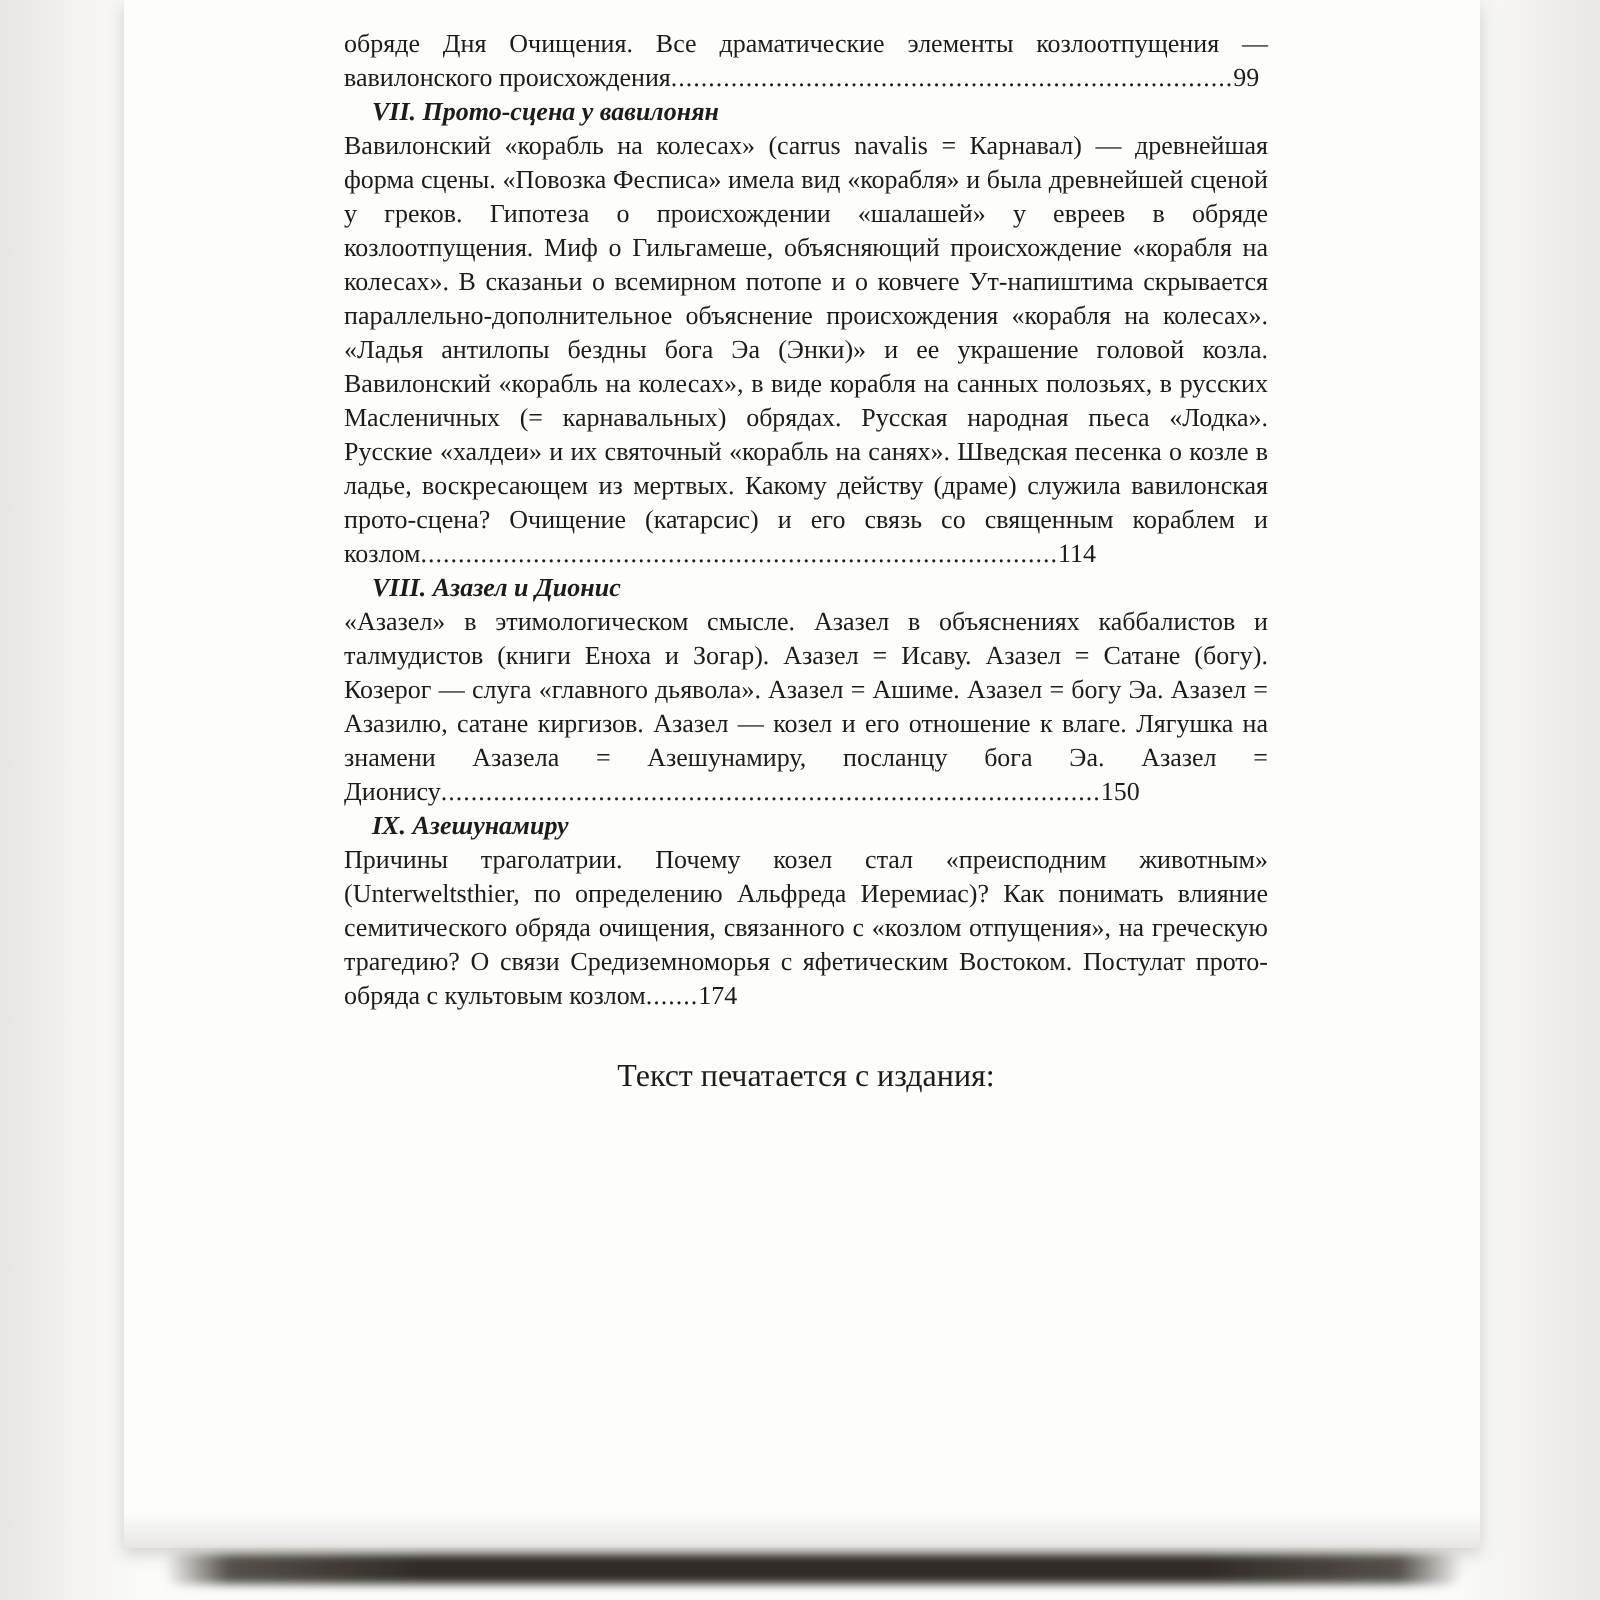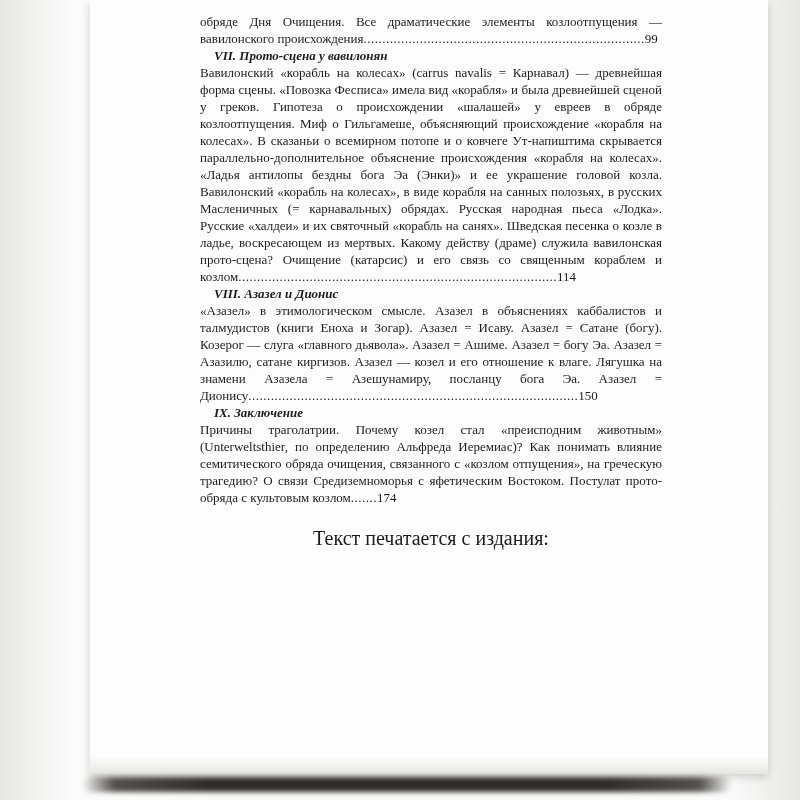--- a/index.html
+++ b/index.html
@@ -12,21 +12,20 @@
   .photo {
     position: relative; width: 800px; height: 800px; overflow: hidden;
     background: linear-gradient(to right,
       #e8e6e2 0%, #f4f3f0 5%, #fbfbf9 9%,
       #fbfbf9 91%, #f3f2ef 95%, #e9e7e3 100%);
   }
   .page {
     position: absolute; left: 62px; top: 0; width: 678px; bottom: 26px;
     background: #fdfdfb;
     box-shadow: 0 3px 8px rgba(70, 60, 48, 0.22);
-    margin-left: 28px;
   }
   .page::after {
     content: ""; position: absolute; left: 0; right: 0; bottom: 0; height: 18px;
     background: linear-gradient(to bottom, rgba(0,0,0,0), rgba(120,110,98,0.16));
   }
   .bottom-shadow {
     position: absolute; left: 82px; right: 68px; bottom: 8px; height: 15px;
     border-radius: 8px;
     background: linear-gradient(to right,
       rgba(0,0,0,0) 0%, rgba(38,32,26,0.78) 5%,
@@ -36,40 +35,40 @@
   }
   .text-block {
     position: absolute; left: 110px; top: 13px; width: 462px;
     font-size: 13px; line-height: 17px; color: #1d1c1a;
   }
   .text-block p { margin: 0; }
   .toc-body { text-align: justify; }
   .toc-heading { font-weight: bold; text-indent: 14px; font-style: italic; }
   .leader { letter-spacing: 0.5px; }
   .colophon { margin-top: 24px; }
-  .colophon-title { text-align: center; font-size: 20px; margin: 0 0 9px 0; }
+  .colophon-title { text-align: center; font-size: 16px; margin: 0 0 9px 0; }
   .colophon-body { text-align: justify; text-indent: 16px; }
   .author { font-style: italic; }
 </style>
 </head>
 <body>
 
 <div class="photo">
   <div class="page">
     <div class="text-block">
 
       <p class="toc-body"><span>обряде Дня Очищения. Все драматические элементы козлоотпущения — вавилонского происхождения</span><span class="leader">...........................................................................</span><span>99</span></p>
 
       <p class="toc-heading">VII. Прото-сцена у вавилонян</p>
       <p class="toc-body"><span>Вавилонский «корабль на колесах» (carrus navalis = Карнавал) — древнейшая форма сцены. «Повозка Фесписа» имела вид «корабля» и была древнейшей сценой у греков. Гипотеза о происхождении «шалашей» у евреев в обряде козлоотпущения. Миф о Гильгамеше, объясняющий происхождение «корабля на колесах». В сказаньи о всемирном потопе и о ковчеге Ут-напиштима скрывается параллельно-дополнительное объяснение происхождения «корабля на колесах». «Ладья антилопы бездны бога Эа (Энки)» и ее украшение головой козла. Вавилонский «корабль на колесах», в виде корабля на санных полозьях, в русских Масленичных (= карнавальных) обрядах. Русская народная пьеса «Лодка». Русские «халдеи» и их святочный «корабль на санях». Шведская песенка о козле в ладье, воскресающем из мертвых. Какому действу (драме) служила вавилонская прото-сцена? Очищение (катарсис) и его связь со священным кораблем и козлом</span><span class="leader">.....................................................................................</span><span>114</span></p>
 
       <p class="toc-heading">VIII. Азазел и Дионис</p>
       <p class="toc-body"><span>«Азазел» в этимологическом смысле. Азазел в объяснениях каббалистов и талмудистов (книги Еноха и Зогар). Азазел = Исаву. Азазел = Сатане (богу). Козерог — слуга «главного дьявола». Азазел = Ашиме. Азазел = богу Эа. Азазел = Азазилю, сатане киргизов. Азазел — козел и его отношение к влаге. Лягушка на знамени Азазела = Азешунамиру, посланцу бога Эа. Азазел = Дионису</span><span class="leader">........................................................................................</span><span>150</span></p>
 
-      <p class="toc-heading">IX. Заключение</p>
+      <p class="toc-heading">IX. Азешунамиру</p>
       <p class="toc-body"><span>Причины траголатрии. Почему козел стал «преисподним животным» (Unterweltsthier, по определению Альфреда Иеремиас)? Как понимать влияние семитического обряда очищения, связанного с «козлом отпущения», на греческую трагедию? О связи Средиземноморья с яфетическим Востоком. Постулат прото-обряда с культовым козлом</span><span class="leader">.......</span><span>174</span></p>
 
       <div class="colophon">
         <p class="colophon-title">Текст печатается с издания:</p>
       </div>
 
     </div>
   </div>
   <div class="bottom-shadow"></div>
 </div>

